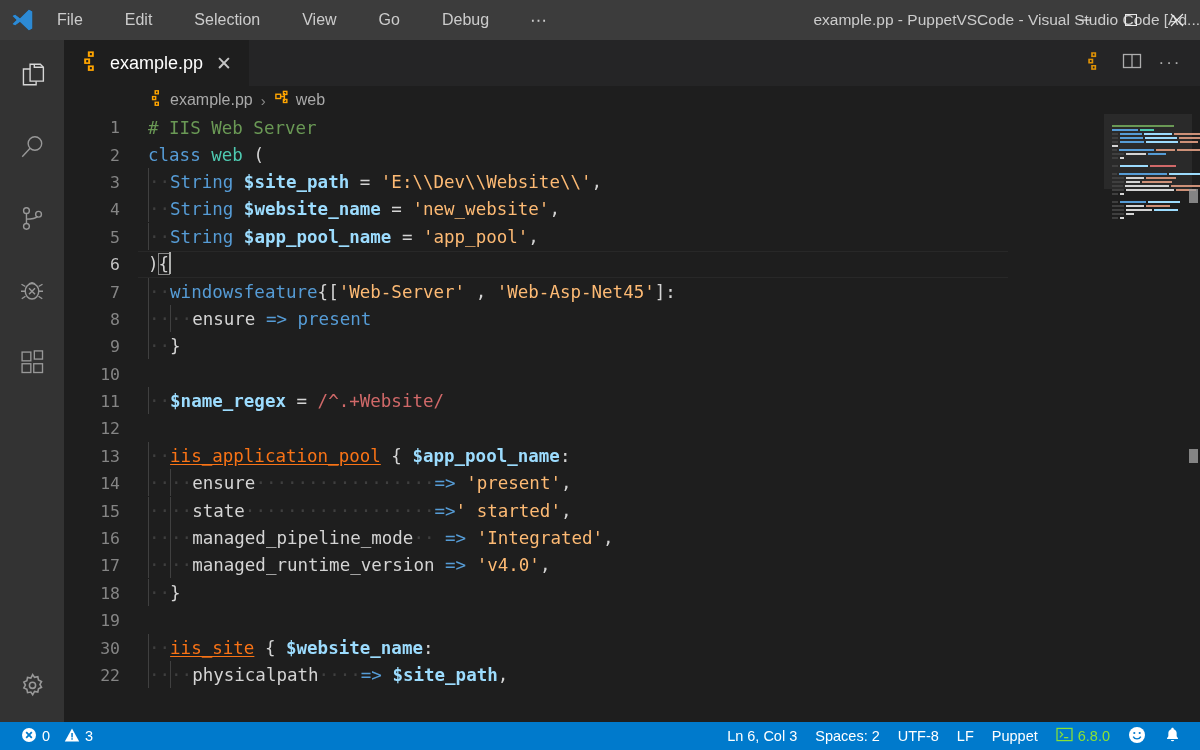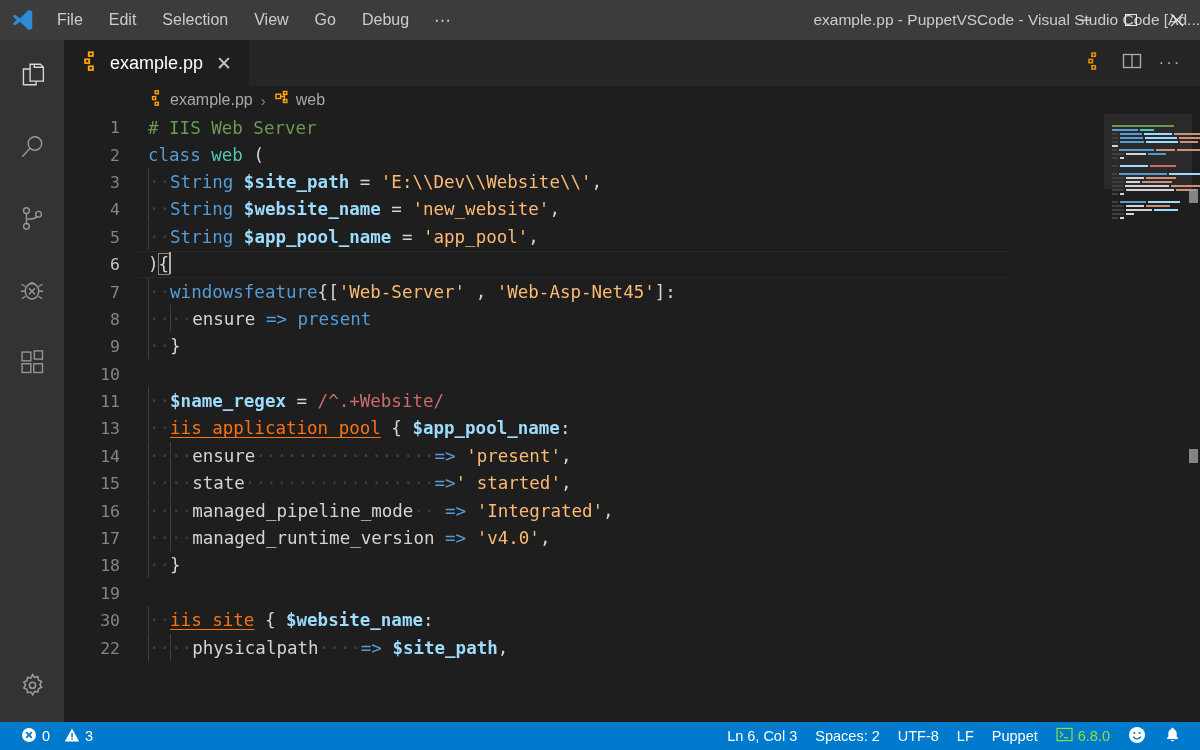--- a/index.html
+++ b/index.html
@@ -10,21 +10,21 @@
     overflow: hidden;
   }
   .app { position: relative; width: 1200px; height: 750px; display: flex; flex-direction: column; }
 
   
   .titlebar {
     height: 40px; background: #3c3c3c; display: flex; align-items: center;
     flex: 0 0 40px; position: relative;
   }
   .vscode-logo { width: 44px; display: flex; align-items: center; justify-content: center; }
-  .menu { display: flex; align-items: center; gap: 0px; }
+  .menu { display: flex; align-items: center; gap: 16px; }
   .menu-item {
     color: #cccccc; font-size: 16px; padding: 4px 13px; line-height: 22px;
     cursor: default; white-space: nowrap;
   }
   .menu-dots { color: #cccccc; font-size: 17px; padding: 4px 12px; letter-spacing: 1px; }
   .title-text {
     position: absolute; left: 0; right: 0; text-align: right;
     color: #cccccc; font-size: 15.5px; pointer-events: none;
   }
   .win-controls { margin-left: auto; display: flex; height: 40px; z-index: 2; }
@@ -322,20 +322,21 @@
               <div class="line"><div class="ln">2</div><div class="code-text"><span class="t-key">class</span><span class="t-plain"> </span><span class="t-type">web</span><span class="t-plain"> (</span></div></div>
               <div class="line"><div class="ln">3</div><div class="code-text"><span class="guide"></span><span class="ws">··</span><span class="t-key">String</span><span class="t-plain"> </span><span class="t-var">$site_path</span><span class="t-plain"> = </span><span class="t-str">'E:\\Dev\\Website\\'</span><span class="t-plain">,</span></div></div>
               <div class="line"><div class="ln">4</div><div class="code-text"><span class="guide"></span><span class="ws">··</span><span class="t-key">String</span><span class="t-plain"> </span><span class="t-var">$website_name</span><span class="t-plain"> = </span><span class="t-str">'new_website'</span><span class="t-plain">,</span></div></div>
               <div class="line"><div class="ln">5</div><div class="code-text"><span class="guide"></span><span class="ws">··</span><span class="t-key">String</span><span class="t-plain"> </span><span class="t-var">$app_pool_name</span><span class="t-plain"> = </span><span class="t-str">'app_pool'</span><span class="t-plain">,</span></div></div>
               <div class="line current"><div class="cur-line-box"></div><div class="ln">6</div><div class="code-text"><span class="t-plain">)</span><span class="bracket-box">{</span><span class="cursor"></span></div></div>
               <div class="line"><div class="ln">7</div><div class="code-text"><span class="guide"></span><span class="ws">··</span><span class="t-res">windowsfeature</span><span class="t-plain">{[</span><span class="t-str">'Web-Server'</span><span class="t-plain"> , </span><span class="t-str">'Web-Asp-Net45'</span><span class="t-plain">]:</span></div></div>
               <div class="line"><div class="ln">8</div><div class="code-text"><span class="guide"></span><span class="ws">··</span><span class="guide"></span><span class="ws">··</span><span class="t-attr">ensure </span><span class="t-op">=&gt;</span><span class="t-plain"> </span><span class="t-res">present</span></div></div>
               <div class="line"><div class="ln">9</div><div class="code-text"><span class="guide"></span><span class="ws">··</span><span class="t-plain">}</span></div></div>
               <div class="line"><div class="ln">10</div><div class="code-text"></div></div>
               <div class="line"><div class="ln">11</div><div class="code-text"><span class="guide"></span><span class="ws">··</span><span class="t-var">$name_regex</span><span class="t-plain"> = </span><span class="t-regex">/^.+Website/</span></div></div>
+              <div class="line"><div class="ln">12</div><div class="code-text"></div></div>
               <div class="line"><div class="ln">13</div><div class="code-text"><span class="guide"></span><span class="ws">··</span><span class="t-res-u">iis_application_pool</span><span class="t-plain"> { </span><span class="t-var">$app_pool_name</span><span class="t-plain">:</span></div></div>
               <div class="line"><div class="ln">14</div><div class="code-text"><span class="guide"></span><span class="ws">··</span><span class="guide"></span><span class="ws">··</span><span class="t-attr">ensure</span><span class="ws">·················</span><span class="t-op">=&gt;</span><span class="t-plain"> </span><span class="t-str">'present'</span><span class="t-plain">,</span></div></div>
               <div class="line"><div class="ln">15</div><div class="code-text"><span class="guide"></span><span class="ws">··</span><span class="guide"></span><span class="ws">··</span><span class="t-attr">state</span><span class="ws">··················</span><span class="t-op">=&gt;</span><span class="t-str">' started'</span><span class="t-plain">,</span></div></div>
               <div class="line"><div class="ln">16</div><div class="code-text"><span class="guide"></span><span class="ws">··</span><span class="guide"></span><span class="ws">··</span><span class="t-attr">managed_pipeline_mode</span><span class="ws">··</span><span class="t-plain"> </span><span class="t-op">=&gt;</span><span class="t-plain"> </span><span class="t-str">'Integrated'</span><span class="t-plain">,</span></div></div>
               <div class="line"><div class="ln">17</div><div class="code-text"><span class="guide"></span><span class="ws">··</span><span class="guide"></span><span class="ws">··</span><span class="t-attr">managed_runtime_version </span><span class="t-op">=&gt;</span><span class="t-plain"> </span><span class="t-str">'v4.0'</span><span class="t-plain">,</span></div></div>
               <div class="line"><div class="ln">18</div><div class="code-text"><span class="guide"></span><span class="ws">··</span><span class="t-plain">}</span></div></div>
               <div class="line"><div class="ln">19</div><div class="code-text"></div></div>
               <div class="line"><div class="ln">30</div><div class="code-text"><span class="guide"></span><span class="ws">··</span><span class="t-res-u">iis_site</span><span class="t-plain"> { </span><span class="t-var">$website_name</span><span class="t-plain">:</span></div></div>
               <div class="line"><div class="ln">22</div><div class="code-text"><span class="guide"></span><span class="ws">··</span><span class="guide"></span><span class="ws">··</span><span class="t-attr">physicalpath</span><span class="ws">····</span><span class="t-op">=&gt;</span><span class="t-plain"> </span><span class="t-var">$site_path</span><span class="t-plain">,</span></div></div>
             </div>

